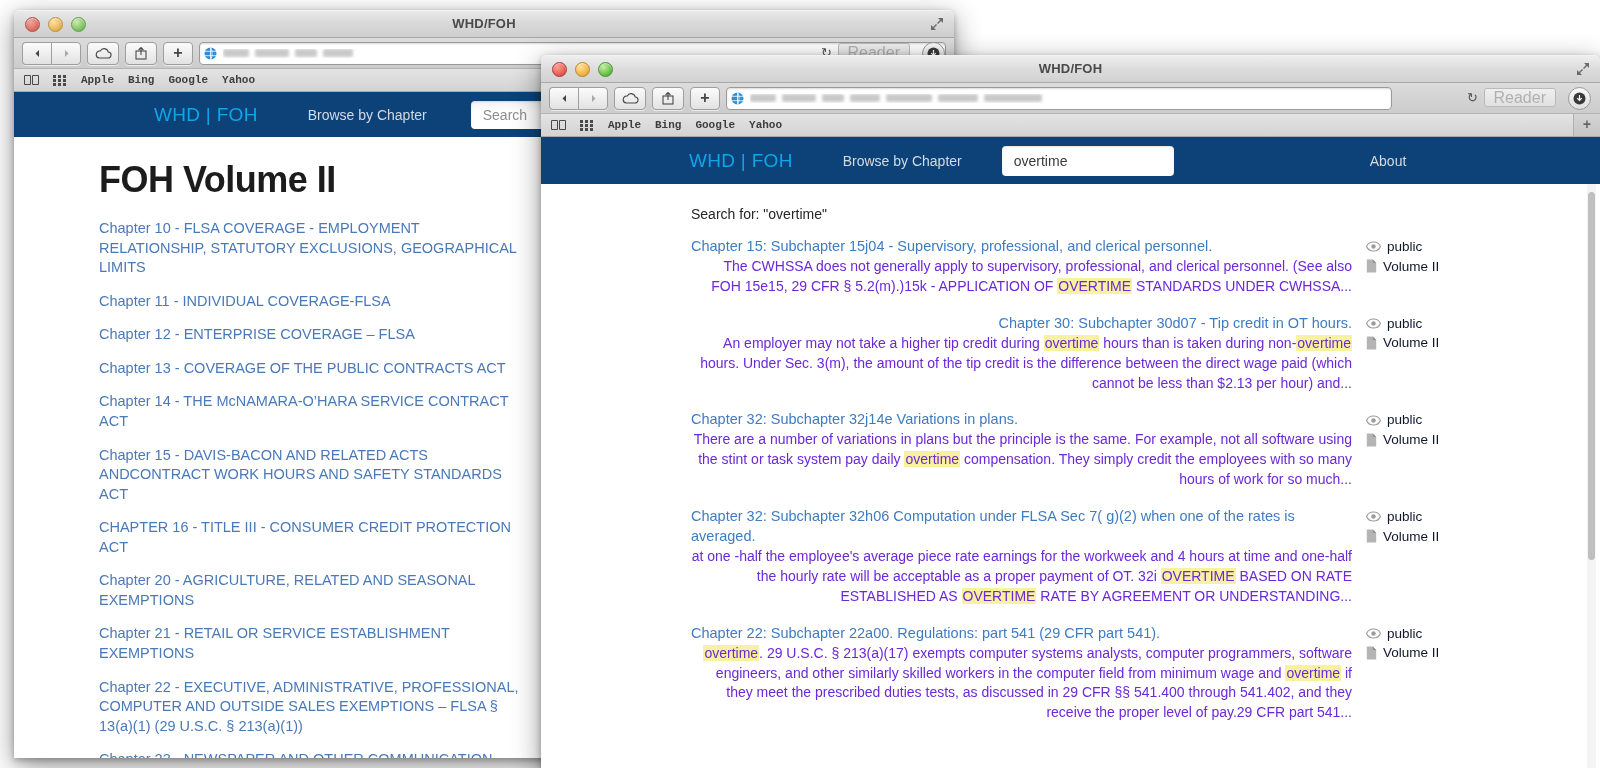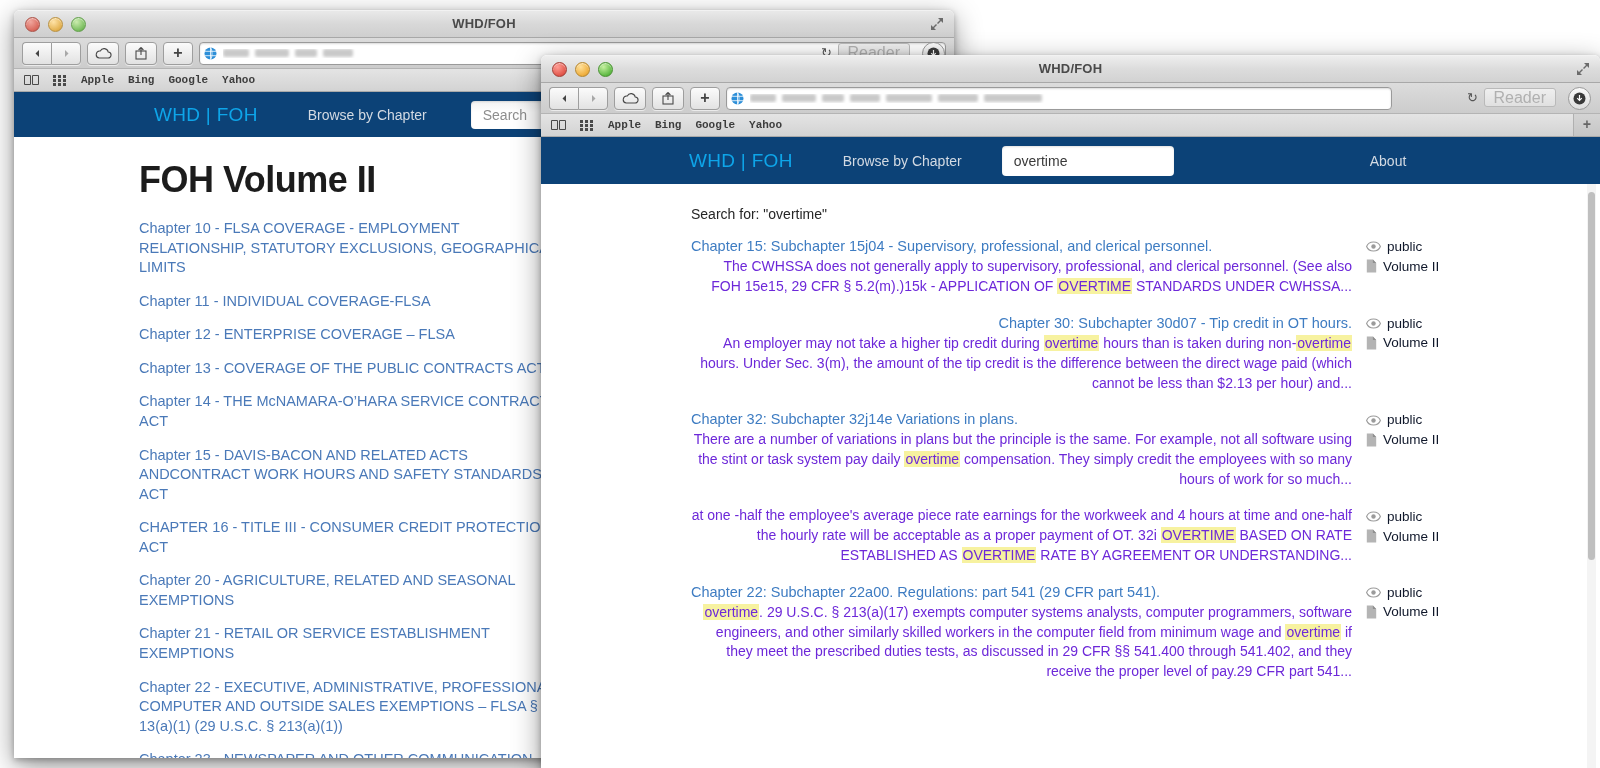--- a/index.html
+++ b/index.html
@@ -245,21 +245,21 @@
       <span>Google</span>
       <span>Yahoo</span>
     </div>
 
     <div class="sitenav" style="height:45px;">
       <div class="brand" style="margin-left:140px;">WHD | FOH</div>
       <div class="navlink" style="margin-left:50px;">Browse by Chapter</div>
       <div class="searchbox ph" style="margin-left:44px; width:200px;">Search</div>
     </div>
 
-    <div class="page b-body" style="height:605px; overflow:hidden; padding-left:92px; padding-top:22px;margin-left:19px;">
+    <div class="page b-body" style="height:605px; overflow:hidden; padding-left:71px; padding-top:22px;">
       <div class="voltitle">FOH Volume II</div>
       <div class="chlist">
         <div class="chitem">Chapter 10 - FLSA COVERAGE - EMPLOYMENT RELATIONSHIP, STATUTORY EXCLUSIONS, GEOGRAPHICAL LIMITS</div>
         <div class="chitem">Chapter 11 - INDIVIDUAL COVERAGE-FLSA</div>
         <div class="chitem">Chapter 12 - ENTERPRISE COVERAGE – FLSA</div>
         <div class="chitem">Chapter 13 - COVERAGE OF THE PUBLIC CONTRACTS ACT</div>
         <div class="chitem">Chapter 14 - THE McNAMARA-O’HARA SERVICE CONTRACT ACT</div>
         <div class="chitem">Chapter 15 - DAVIS-BACON AND RELATED ACTS ANDCONTRACT WORK HOURS AND SAFETY STANDARDS ACT</div>
         <div class="chitem">CHAPTER 16 - TITLE III - CONSUMER CREDIT PROTECTION ACT</div>
         <div class="chitem">Chapter 20 - AGRICULTURE, RELATED AND SEASONAL EXEMPTIONS</div>
@@ -440,20 +440,21 @@
                 <svg width="11" height="14" viewBox="0 0 11 14">
                   <path d="M.8.6h6.1L10.2 4v9.4H.8z" fill="#b4b4b4"></path>
                   <path d="M6.9.6L10.2 4H6.9z" fill="#8f8f8f"></path>
                 </svg>
                 <span>Volume II</span>
               </div>
             </div>
           </div>
           <div class="result">
             <div class="rmain">
+              <a class="rtitle" style="text-decoration: none; display: block;"><span>Chapter 32: Subchapter 32h06 Computation under FLSA Sec 7( g)(2) when one of the rates is averaged.</span></a>
               <div class="rsnip"><span>at one -half the employee's average piece rate earnings for the workweek and 4 hours at time and one-half the hourly rate will be acceptable as a proper payment of OT. 32i </span><mark>OVERTIME</mark><span> BASED ON RATE ESTABLISHED AS </span><mark>OVERTIME</mark><span> RATE BY AGREEMENT OR UNDERSTANDING...</span></div>
             </div>
             <div class="rmeta">
               <div class="mline">
                 <svg width="15" height="11" viewBox="0 0 15 11">
                   <path d="M7.5 1C4 1 1.4 3.4.6 5.5 1.4 7.6 4 10 7.5 10S13.6 7.6 14.4 5.5C13.6 3.4 11 1 7.5 1z" fill="none" stroke="#9b9b9b" stroke-width="1.1"></path>
                   <circle cx="7.5" cy="5.5" r="2.2" fill="#9b9b9b"></circle>
                 </svg>
                 <span>public</span>
               </div>

